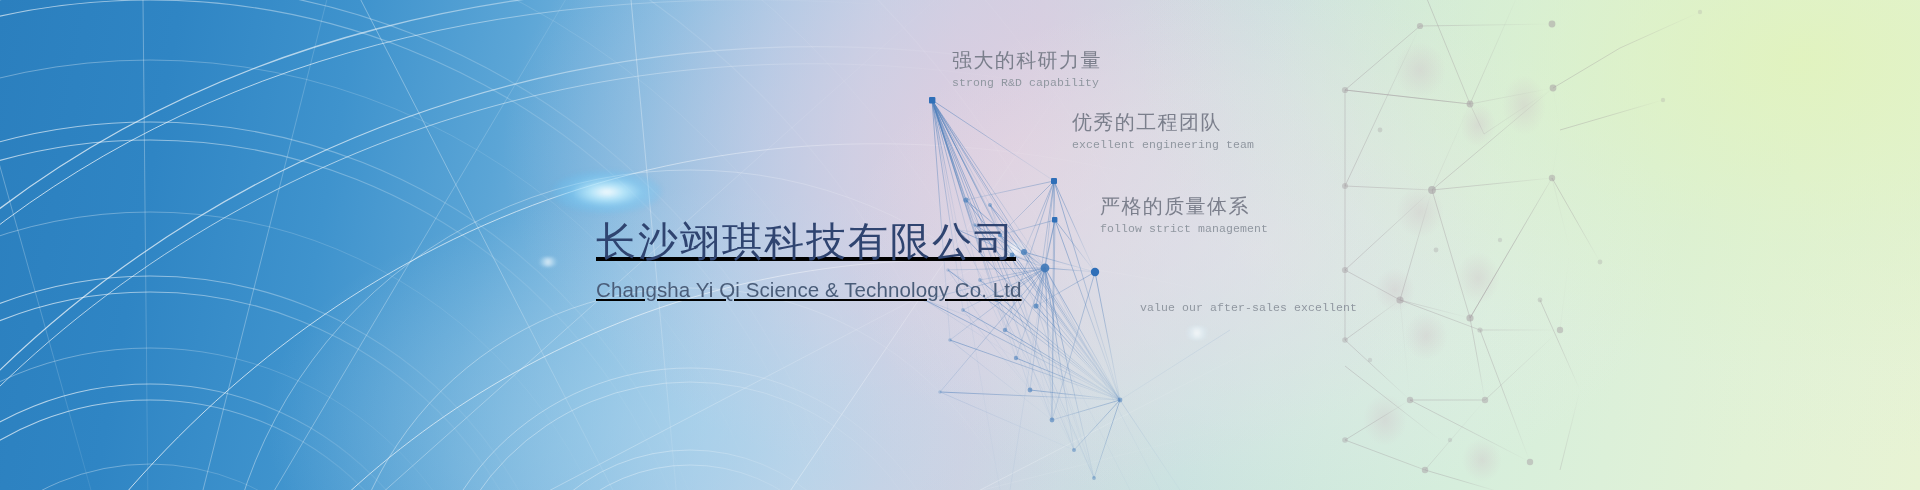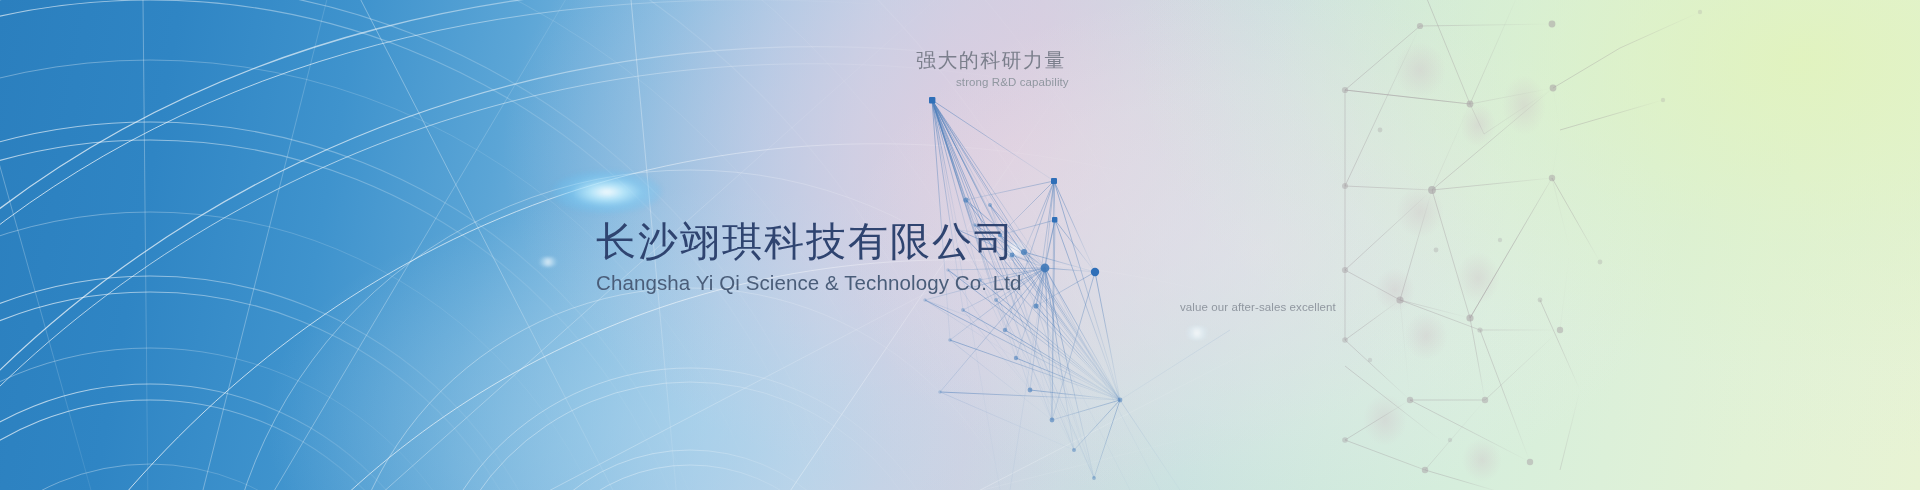--- a/index.html
+++ b/index.html
@@ -94,59 +94,59 @@
       rgba(255,255,255,0) 80%);
     filter: blur(1.5px);
   }
 
   
   .company-block {
     position: absolute;
     left: 596px;
     top: 218px;
     width: 420px;
+    text-decoration: underline;
   }
   .company-cn {
     font-family: "Liberation Serif", "DejaVu Serif", serif;
     font-size: 40px;
     letter-spacing: 2px;
     color: #2f4470;
     line-height: 1.18;
     white-space: nowrap;
   }
   .company-en {
-    margin-top: 6px;
+    margin-top: 13px;
     font-family: "Liberation Sans", sans-serif;
     font-size: 20.5px;
     letter-spacing: 0.1px;
     color: #4a5d79;
     white-space: nowrap;
   }
 
   .feature {
     position: absolute;
     white-space: nowrap;
   }
   .feature-cn {
     font-family: "Liberation Sans", "DejaVu Sans", sans-serif;
     font-size: 20px;
     letter-spacing: 1.4px;
     color: #7b7f8c;
     line-height: 1.25;
   }
   .feature-en {
-    font-family: Liberation Sans, sans-serif;
+    font-family: Liberation Mono, monospace;
     font-size: 11.5px;
     letter-spacing: 0.1px;
     color: #9097a0;
     margin-top: 3px;
-    margin-left: 40px;
-  }
-
-  #f1 { left: 916px; top: 48px; }
+  }
+
+  #f1 { left: 952px; top: 48px; }
   #f2 { left: 1072px; top: 110px; }
   #f3 { left: 1100px; top: 194px; }
   #f4 { left: 1140px; top: 298px; }
 
   svg { display: block; }
 </style>
 </head>
 <body>
 
 <div id="banner">
@@ -494,19 +494,27 @@
   <div class="company-block">
     <div class="company-cn">长沙翊琪科技有限公司</div>
     <div class="company-en">Changsha Yi Qi Science &amp; Technology Co. Ltd</div>
   </div>
 
   <div class="feature" id="f1">
     <div class="feature-cn">强大的科研力量</div>
     <div class="feature-en">strong R&amp;D capability</div>
   </div>
 
-
+  <div class="feature" id="f2">
+    <div class="feature-cn">优秀的工程团队</div>
+    <div class="feature-en">excellent engineering team</div>
+  </div>
+
+  <div class="feature" id="f3">
+    <div class="feature-cn">严格的质量体系</div>
+    <div class="feature-en">follow strict management</div>
+  </div>
 
   <div class="feature" id="f4">
     <div class="feature-en">value our after-sales excellent</div>
   </div>
 
 </div>
 
 </body></html>

